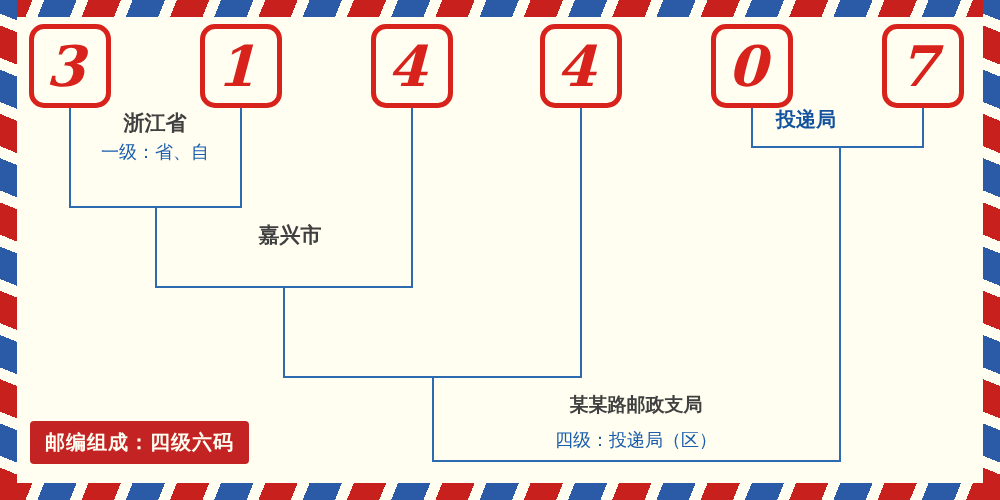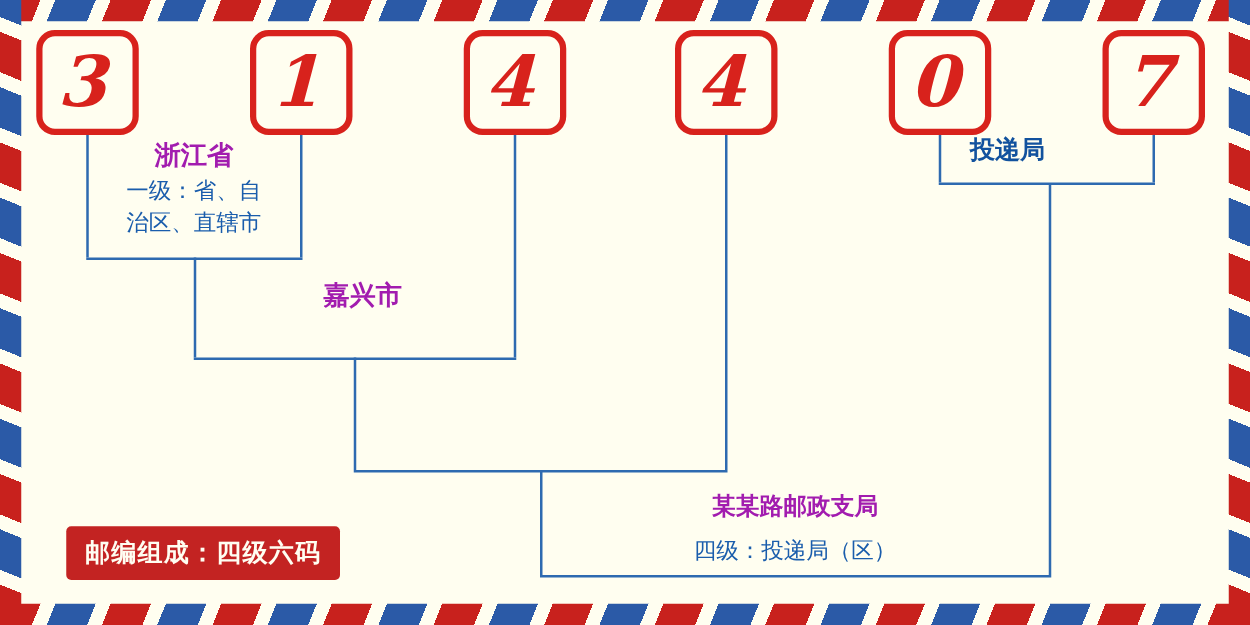--- a/index.html
+++ b/index.html
@@ -54,24 +54,25 @@
   }
 
   
   .line { position: absolute; background: #2e6ab0; z-index: 1; }
   .line.v { width: 2px; }
   .line.h { height: 2px; }
 
   
   .level { position: absolute; text-align: center; z-index: 2; }
   .level-name {
-    color: #a21caf;
+    color: #404040;
     font-weight: bold;
     font-size: 21px;
     line-height: 26px;
+    font-family: Liberation Mono, monospace;
   }
   .level-desc {
     color: #1a5dac;
     font-size: 18px;
     line-height: 26px;
     margin-top: 1px;
   }
   .level-desc .desc-line { display: block; }
 
   .delivery-label {
@@ -87,21 +88,20 @@
     position: absolute;
     left: 30px; top: 421px;
     background: #c32322;
     color: #fffef2;
     font-weight: bold;
     font-size: 20px;
     padding: 8px 15px;
     border-radius: 4px;
     z-index: 2;
     letter-spacing: 1px;
-    margin-left: 23px;
   }
 </style>
 </head>
 <body>
 
 <div class="canvas">
 
   <div class="strip top"></div>
   <div class="strip bottom"></div>
   <div class="strip left"></div>
@@ -143,21 +143,20 @@
   <div class="line h" style="left:432px; top:460px; width:409px"></div>
 
   <div class="line v" style="left:751px; top:102px; height:44px"></div>
   <div class="line v" style="left:922px; top:102px; height:44px"></div>
   <div class="line h" style="left:751px; top:146px; width:173px"></div>
 
   <div class="level" style="left:75px; top:112px; width:160px">
     <div class="level-name">浙江省</div>
     <div class="level-desc">
       <span class="desc-line">一级：省、自</span>
-      <span class="desc-line">治区、直辖市</span>
     </div>
   </div>
 
   <div class="level" style="left:215px; top:224px; width:150px">
     <div class="level-name">嘉兴市</div>
   </div>
 
 
   <div class="level" style="left:511px; top:393px; width:250px">
     <div class="level-name" style="font-size:19px">某某路邮政支局</div>

